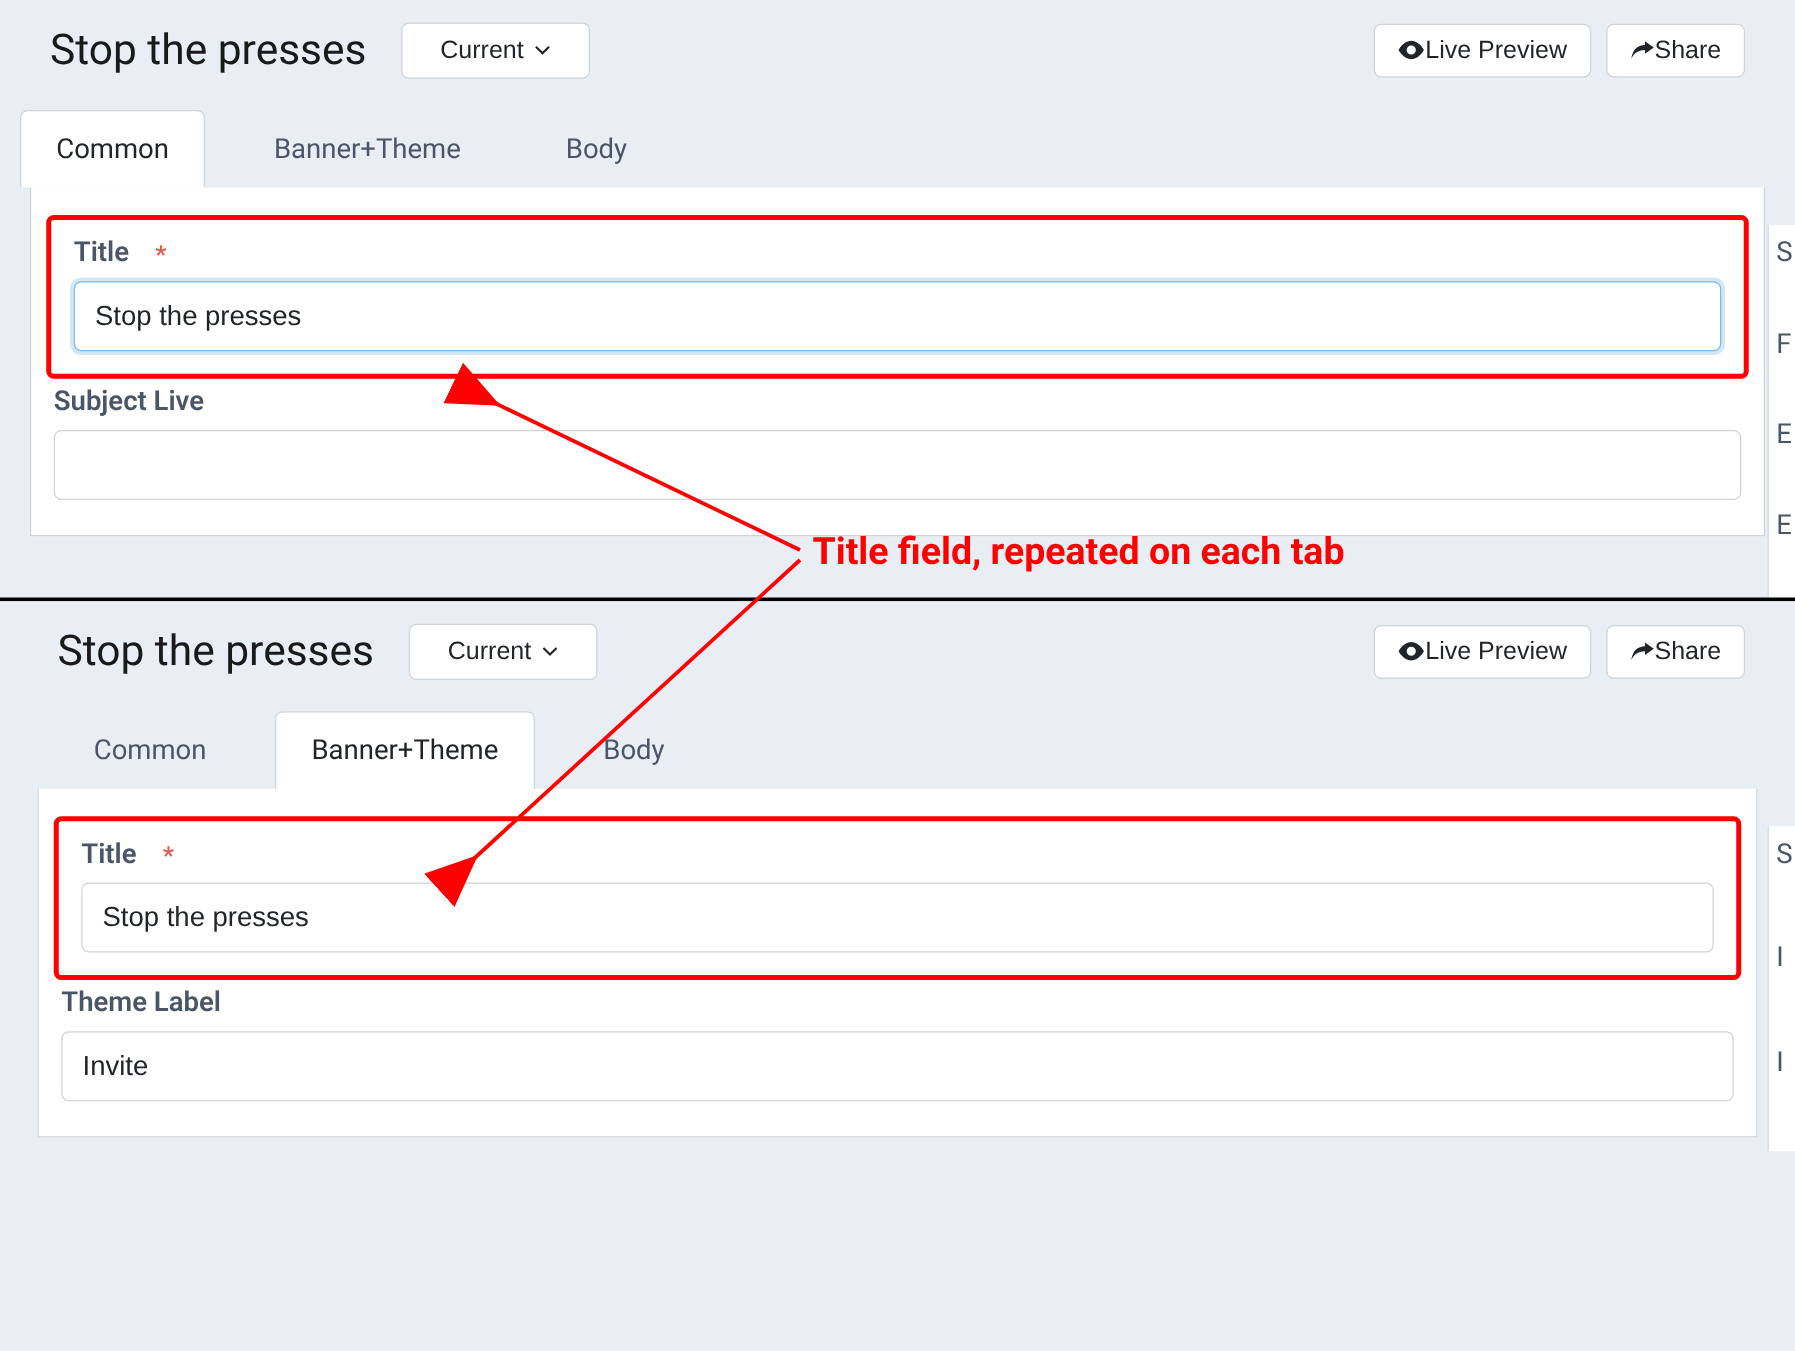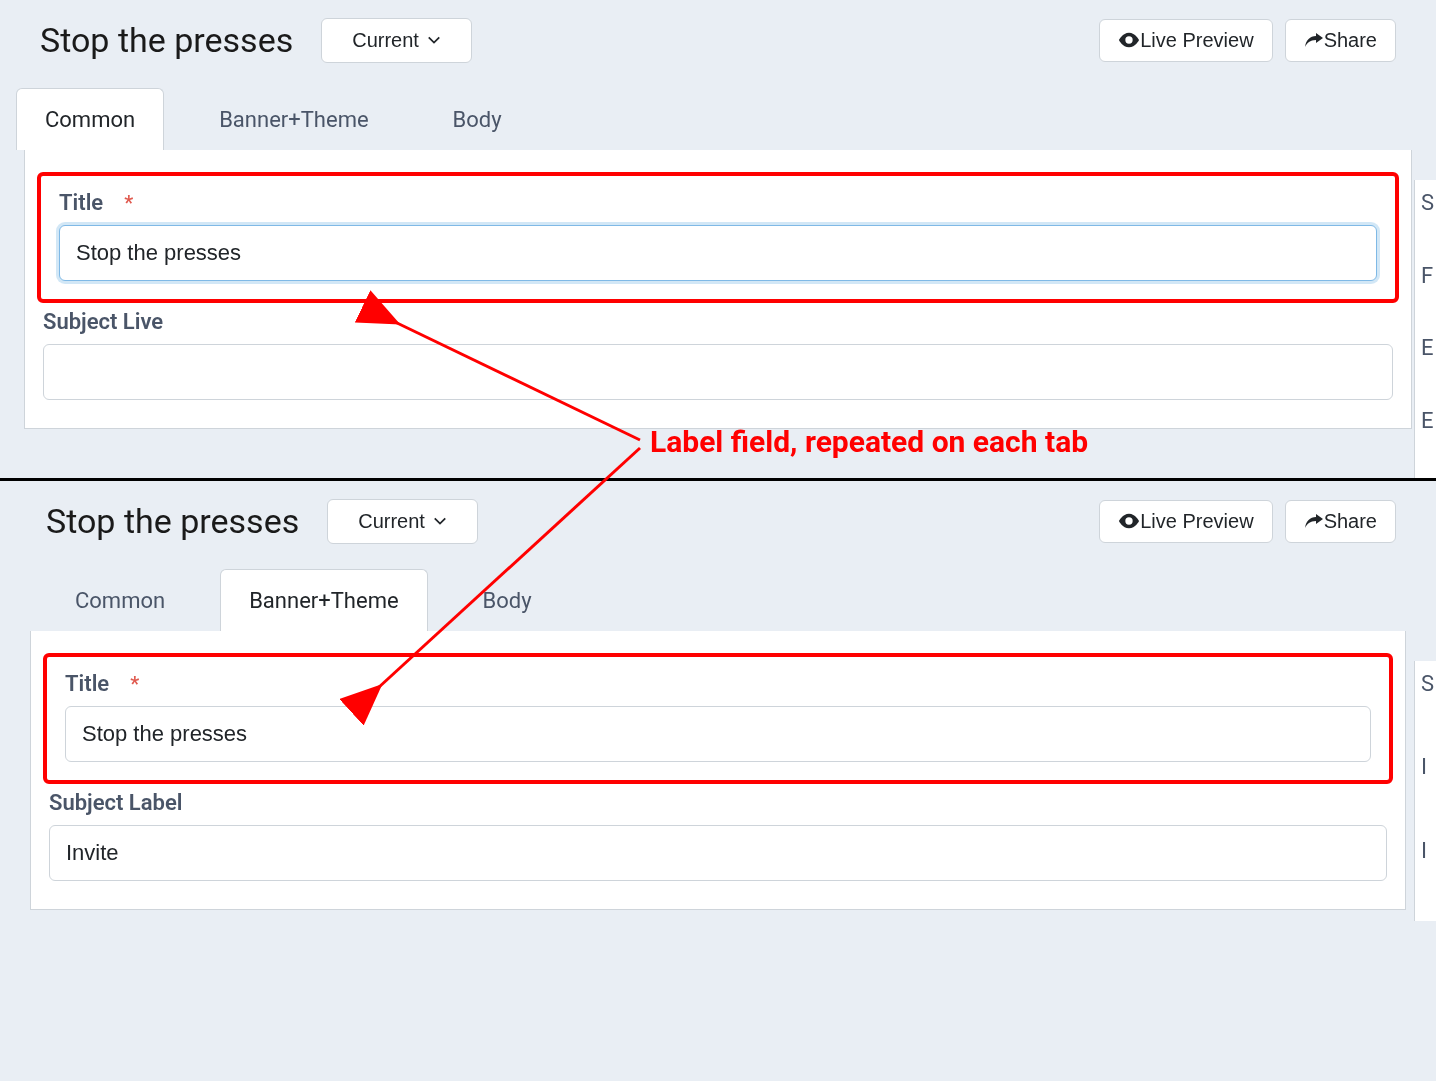--- a/index.html
+++ b/index.html
@@ -251,32 +251,32 @@
 
   <div class="panel">
     <div class="red-highlight">
       <div class="field-label">
         <span>Title</span>
         <span class="req-star">*</span>
       </div>
       <input class="text-input" value="Stop the presses" style="">
     </div>
 
-    <div class="field-label">Subject Label</div>
+    <div class="field-label">Theme Label</div>
     <input class="text-input" value="Invite" style="">
   </div>
 
   <div class="side-peek" style="top:180px;height:260px">
     <span>S</span>
     <span>I</span>
     <span>I</span>
   </div>
 </div>
 
-<div class="anno-text" style="top:424px;left:650px">Label field, repeated on each tab</div>
+<div class="anno-text" style="top:424px;left:650px">Title field, repeated on each tab</div>
 
 <svg class="anno-arrows">
   <defs>
     <marker id="ah" markerWidth="14" markerHeight="12" refX="2" refY="6" orient="auto">
       <path d="M14 0 L0 6 L14 12 z" fill="#ff0000"></path>
     </marker>
   </defs>
   <line x1="640" y1="440" x2="395" y2="322" stroke="#ff0000" stroke-width="3" marker-end="url(#ah)"></line>
   <line x1="640" y1="448" x2="378" y2="688" stroke="#ff0000" stroke-width="3" marker-end="url(#ah)"></line>
 </svg>

